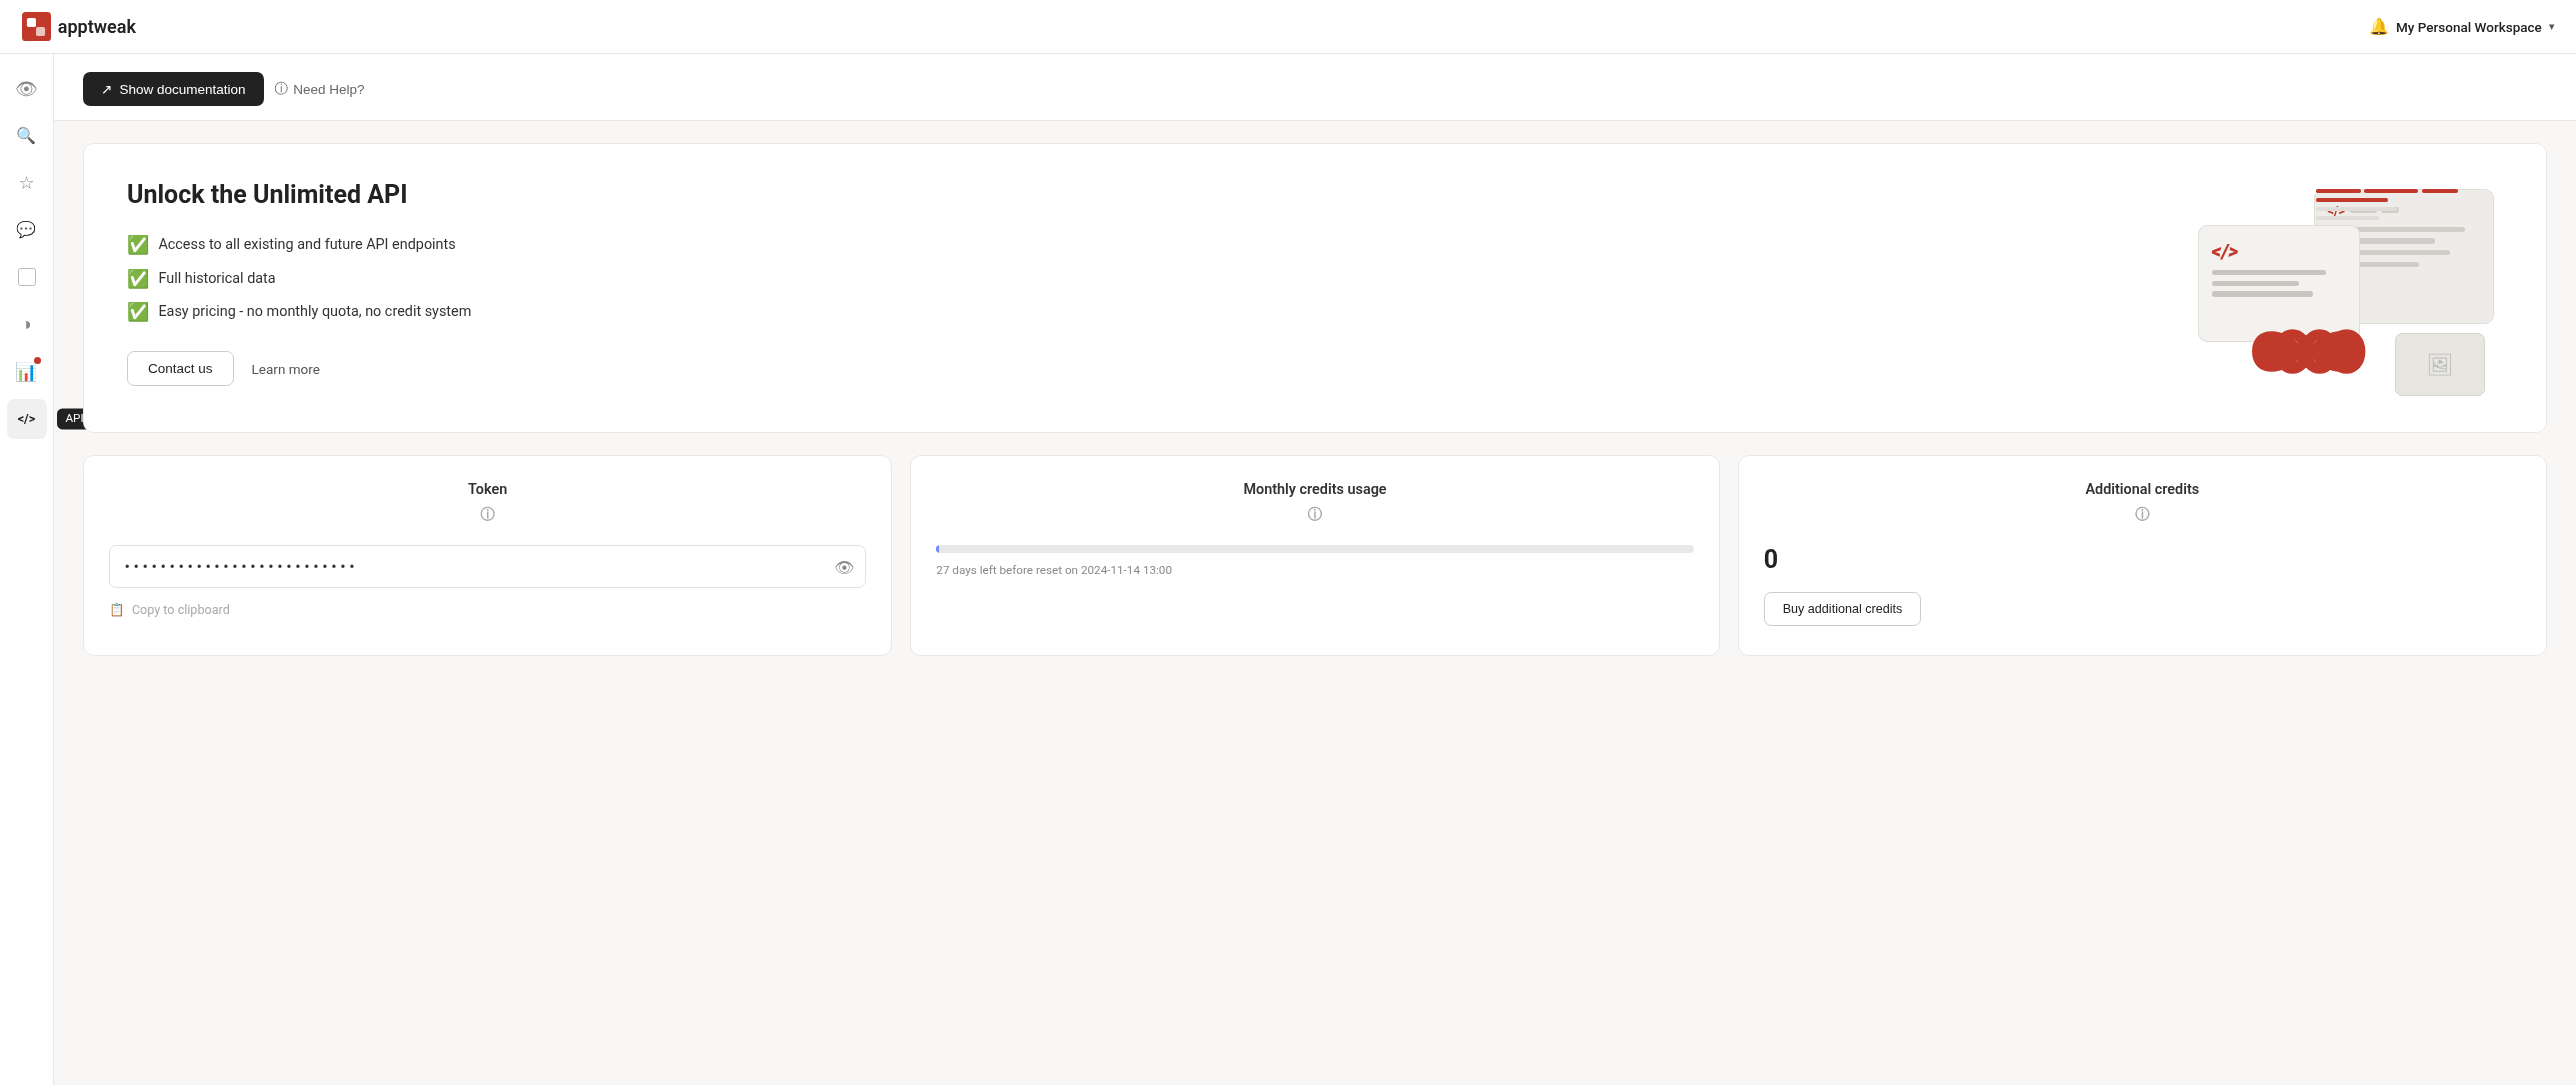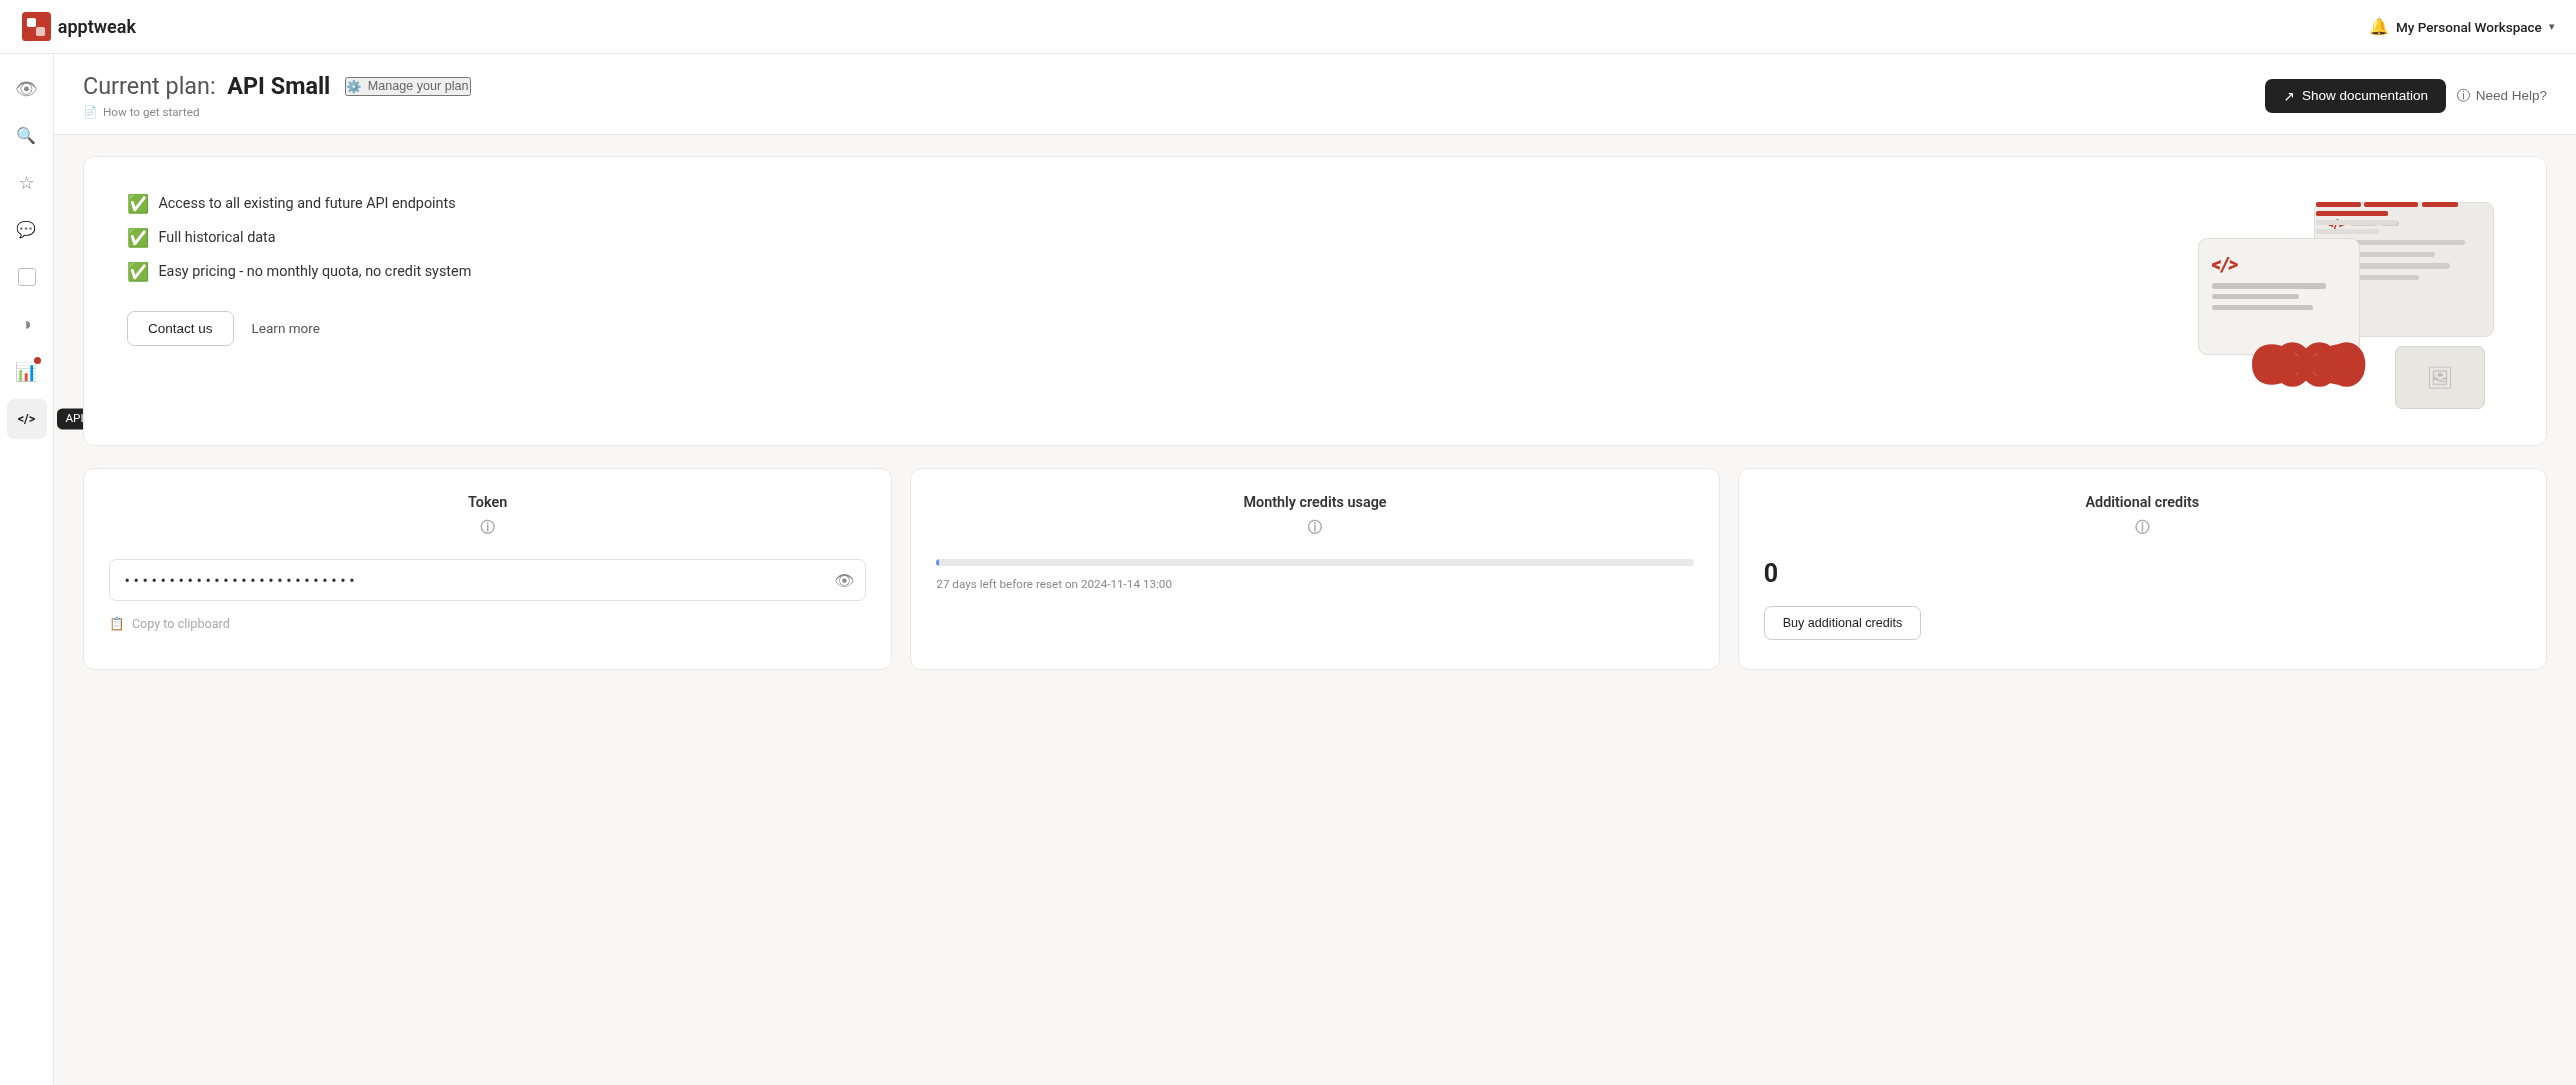--- a/index.html
+++ b/index.html
@@ -181,52 +181,37 @@
   </div>
   <div class="sidebar-item api-active" style="position:relative; background:#f0f0f0;">
     <span style="font-size:12.6px; font-weight:700; color:#222;">&lt;/&gt;</span>
     <div class="sidebar-tooltip">API</div>
   </div>
 </aside>
 
 <main class="main">
 
   <div class="page-header">
-    <div class="page-header-left">
-      <div class="page-header-left-row">
-        <h1 class="page-title">
-          <span>Current plan:</span>
-          &nbsp;<strong>API Small</strong>
-        </h1>
-        <button class="manage-plan-link">
-          <span>⚙️</span>
-          <span>Manage your plan</span>
-        </button>
-      </div>
-      <div class="how-to-link">
-        <span>📄</span>
-        <span>How to get started</span>
-      </div>
-    </div>
     <div class="page-header-right">
       <button class="show-docs-btn">
         <span>↗</span>
         <span>Show documentation</span>
       </button>
       <button class="need-help-btn">
         <span>ⓘ</span>
         <span>Need Help?</span>
       </button>
     </div>
   </div>
 
   <div class="content">
 
     <div class="unlock-card">
       <div class="unlock-left">
+        <h2 class="unlock-title">Unlock the Unlimited API</h2>
         <ul class="unlock-features">
           <li>
             <span class="check-icon">✅</span>
             <span>Access to all existing and future API endpoints</span>
           </li>
           <li>
             <span class="check-icon">✅</span>
             <span>Full historical data</span>
           </li>
           <li>

